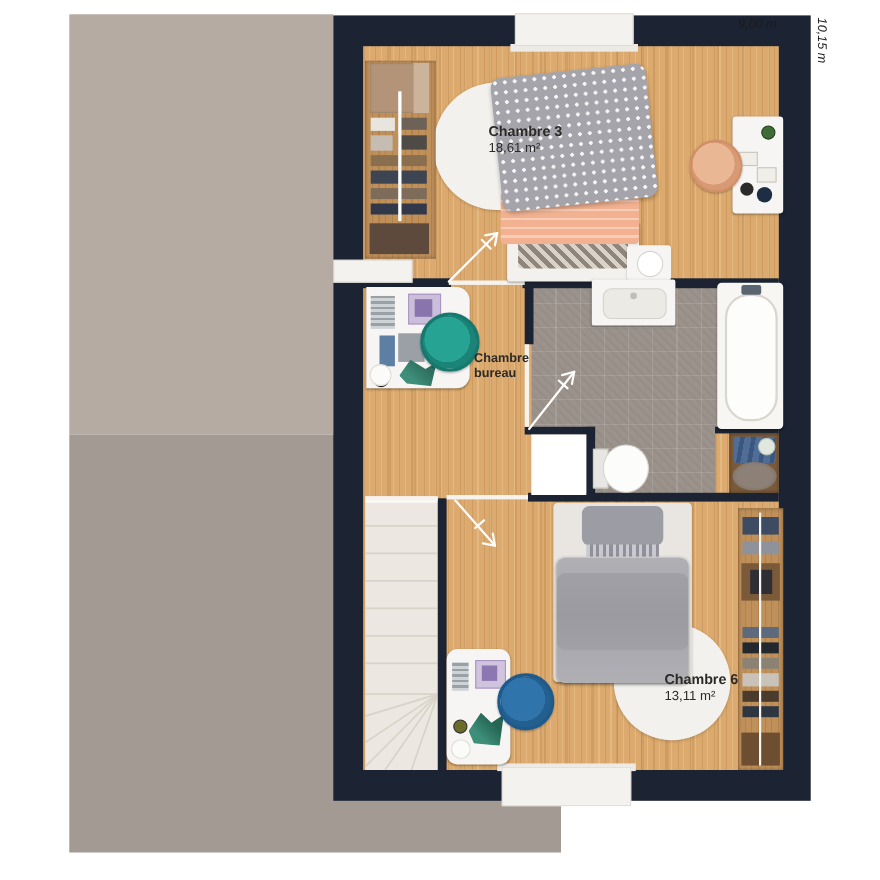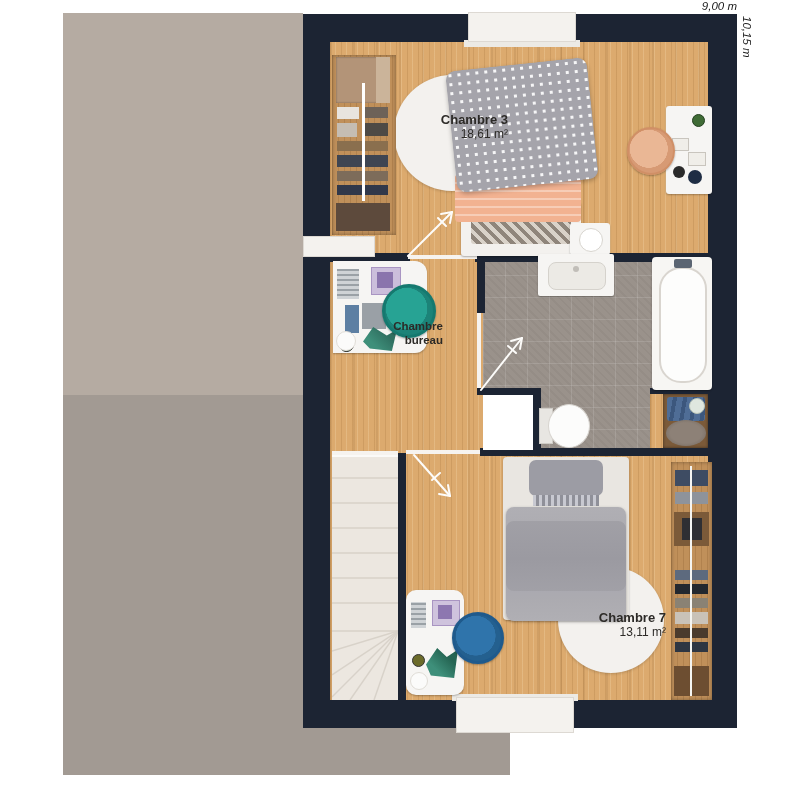--- a/index.html
+++ b/index.html
@@ -18,21 +18,21 @@
     background-image:
       repeating-linear-gradient(0deg, rgba(255,255,255,0.12) 0 1px, rgba(0,0,0,0) 1px 22px),
       repeating-linear-gradient(90deg, rgba(255,255,255,0.12) 0 1px, rgba(0,0,0,0) 1px 22px),
       repeating-linear-gradient(45deg, rgba(0,0,0,0.035) 0 2px, rgba(0,0,0,0) 2px 6px);}
   .threshold{position:absolute;background:#f6f3ef;}
   .window{position:absolute;background:#f4f2ee;box-shadow:inset 0 0 0 1px #ddd9d3;}
   .sill{position:absolute;background:#eceae5;}
   .rug{position:absolute;border-radius:50%;background:var(--rug,#f3f1ee);box-shadow:0 1px 3px rgba(0,0,0,0.18);}
   .furn{position:absolute;}
   .panel{background:#f6f5f3;border-radius:3px;box-shadow:0 1px 2px rgba(0,0,0,0.28);}
-  .room-label{position:absolute;text-align:right;color:#2c2a27;z-index:40;}
+  .room-label{position:absolute;text-align:left;color:#2c2a27;z-index:40;margin-left:48px;}
   .room-name{font-weight:700;font-size:13px;line-height:15px;}
   .room-area{font-size:12px;line-height:14px;}
   .dim-label{position:absolute;font-style:italic;font-size:11.5px;color:#1b1b1b;white-space:nowrap;}
   .wardrobe{background-color:var(--wood-dark,#c0905a);
     background-image:repeating-linear-gradient(90deg, rgba(90,50,10,0.15) 0 1px, rgba(0,0,0,0) 1px 6px);
     box-shadow:inset 0 0 4px rgba(0,0,0,0.35);}
   .chair{position:absolute;border-radius:50%;box-shadow:0 1px 2px rgba(0,0,0,0.3);}
   .stripes-gray{background:repeating-linear-gradient(0deg,#cfd3d6 0 3px,#9aa1a6 3px 5px);}
   .dot{position:absolute;border-radius:50%;}
 </style>
@@ -218,20 +218,20 @@
   </svg>
 
   <div class="room-label" style="left:396px;top:112px;width:112px;">
     <div class="room-name">Chambre 3</div>
     <div class="room-area">18,61 m²</div>
   </div>
   <div class="room-label" style="left:383px;top:320px;width:60px;">
     <div class="room-name" style="font-size:11.5px;line-height:13.5px;">Chambre bureau</div>
   </div>
   <div class="room-label" style="left:556px;top:610px;width:110px;">
-    <div class="room-name">Chambre 7</div>
+    <div class="room-name">Chambre 6</div>
     <div class="room-area">13,11 m²</div>
   </div>
 
-  <div class="dim-label" style="left:640px;top:0;width:97px;text-align:right;">9,00 m</div>
+  <div class="dim-label" style="left:640px;top:16px;width:97px;text-align:center;">9,00 m</div>
   <div class="dim-label" style="left:753px;top:16px;transform:rotate(90deg);transform-origin:0 0;">10,15 m</div>
 
 </div>
 
 </body></html>

